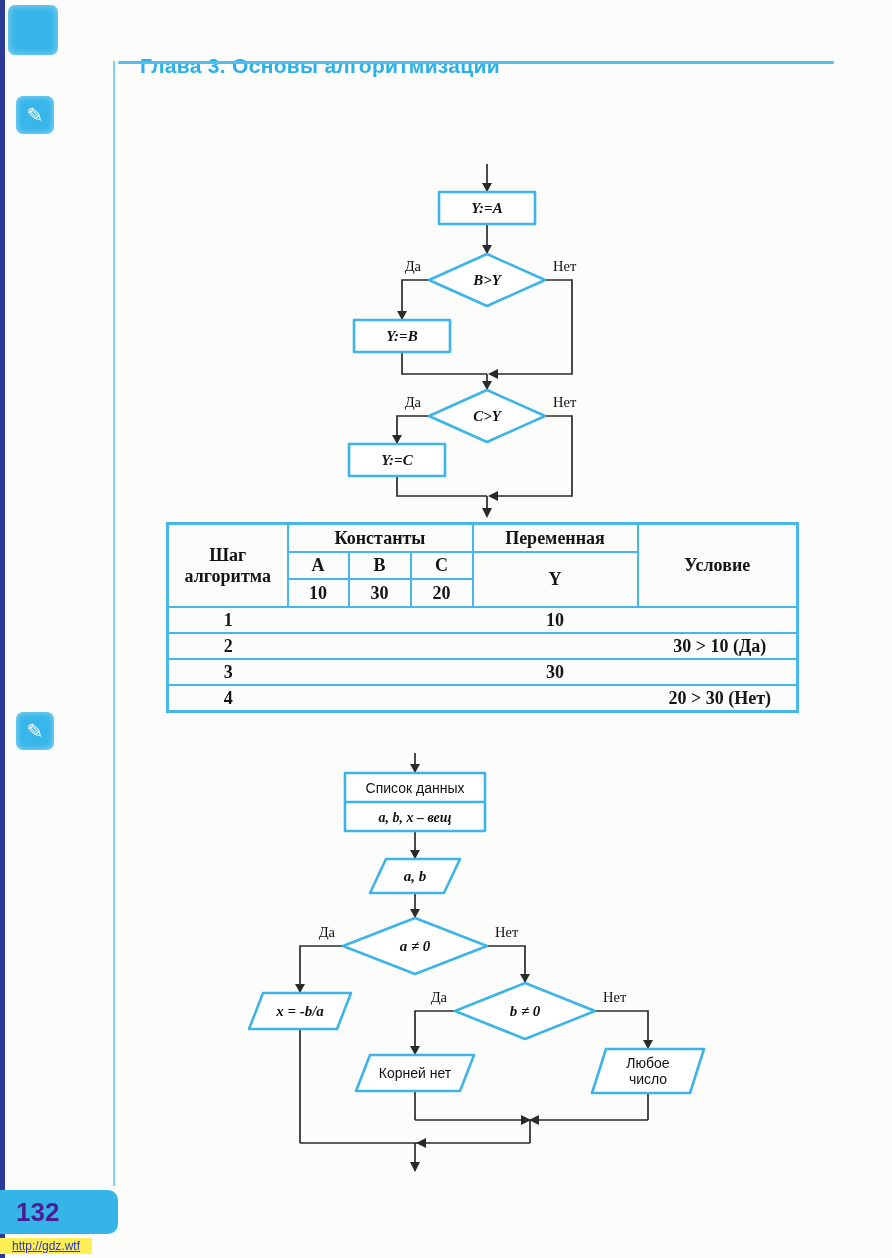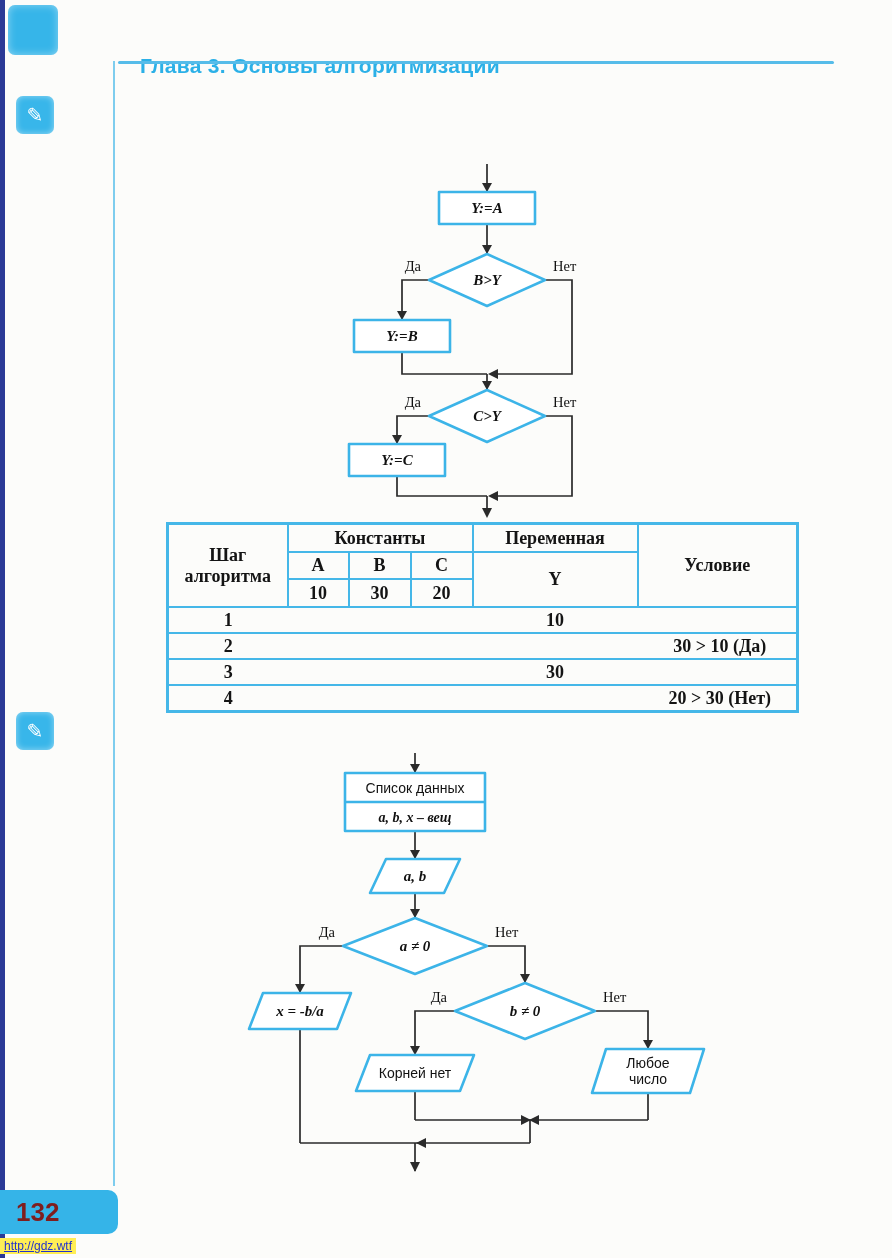--- a/index.html
+++ b/index.html
@@ -30,24 +30,24 @@
   .data-table{position:absolute;left:166px;top:522px;border-collapse:collapse;table-layout:fixed;
         width:630px;border:3px solid #45b7e8;}
   .data-table th{border:2px solid #45b7e8;font-weight:bold;font-size:18px;text-align:center;padding:1px 2px;}
   .data-table td{border-top:2px solid #45b7e8;border-left:none;border-right:none;font-weight:bold;
         font-size:18px;text-align:center;height:24px;padding:0 2px;}
   .data-table td.cond-cell{text-align:center;padding-left:8px;}
   .h-row1 th{height:24px;}
   .h-row2 th{height:23px;}
   .h-row3 th{height:24px;}
   .footer-pageno{position:absolute;left:0;top:1190px;width:118px;height:44px;background:#35b4e8;
-        border-radius:0 10px 10px 0;color:#7f1d1d;font-family:"Liberation Sans",sans-serif;
+        border-radius:0 10px 10px 0;color:#4c1d95;font-family:"Liberation Sans",sans-serif;
         font-weight:bold;font-size:26px;line-height:44px;padding-left:16px;box-sizing:border-box;}
   .watermark{position:absolute;left:0px;top:1238px;background:#ffee55;color:#2233cc;
-        font-family:"Liberation Sans",sans-serif;font-size:12px;text-decoration:underline;padding:1px 4px;}
+        font-family:"Liberation Sans",sans-serif;font-size:12px;text-decoration:underline;padding:1px 12px;}
 </style>
 </head>
 <body>
 
 <div class="page">
 
   <div class="edge-strip"></div>
   <div class="corner-square"></div>
 
   <div class="chapter-title">Глава 3. Основы алгоритмизации</div>

